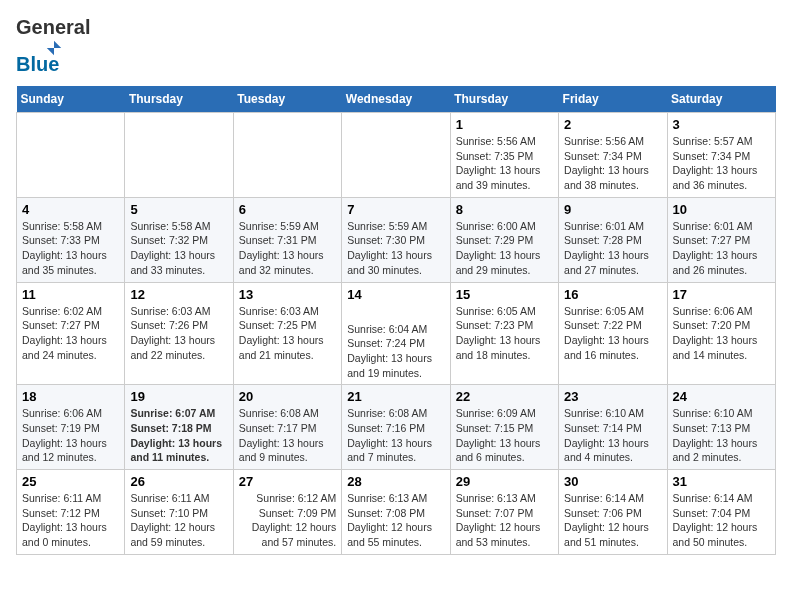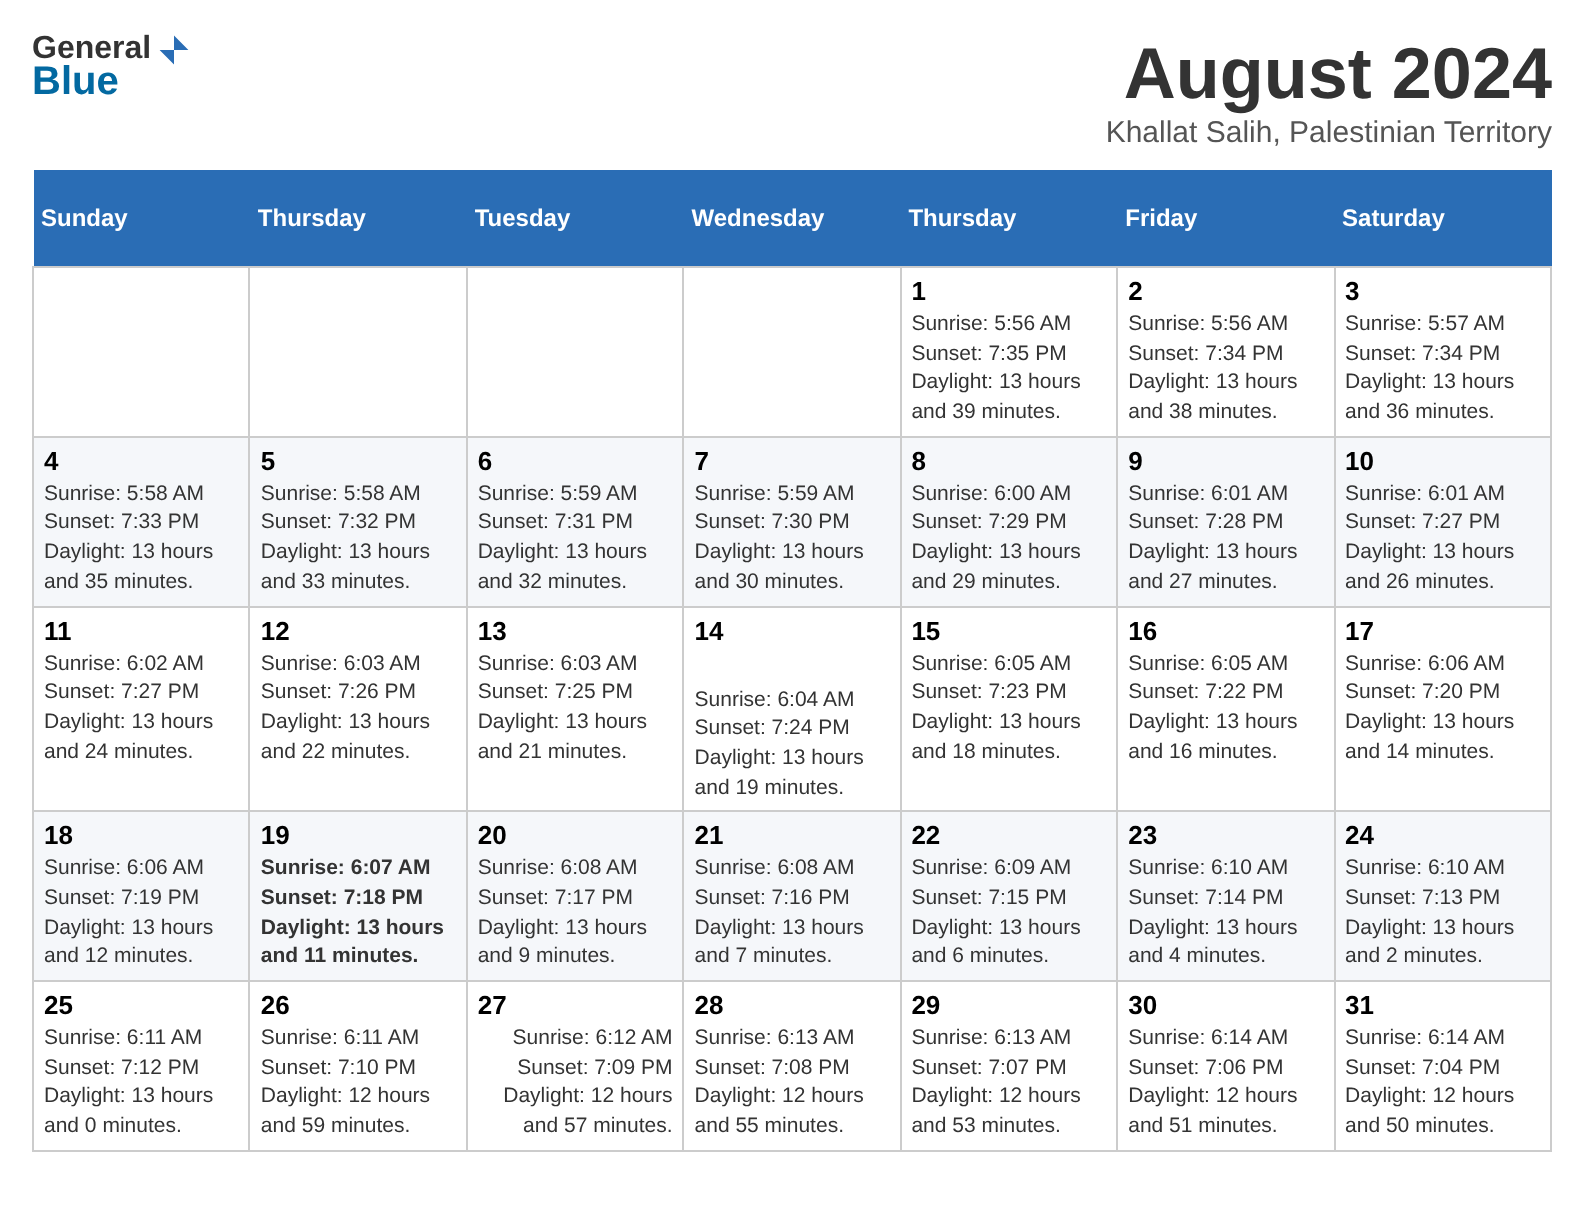--- a/index.html
+++ b/index.html
@@ -17,22 +17,23 @@
       margin-bottom: 10px;
     }
     .logo {
       display: flex;
       flex-direction: column;
       align-items: flex-start;
     }
     .logo-text {
       display: flex;
       align-items: center;
-      font-size: 16px;
+      font-size: 20px;
       font-weight: bold;
+      flex-direction: column;
     }
     .logo-general {
       color: #333;
     }
     .logo-blue {
       color: #0369a1;
     }
     .logo-icon {
       width: 18px;
       height: 18px;
@@ -51,21 +52,21 @@
       color: #555;
     }
     table {
       width: 100%;
       border-collapse: collapse;
       font-size: 11px;
     }
     th {
       background-color: #2a6db5;
       color: #fff;
-      padding: 17px 4px;
+      padding: 6px 4px;
       text-align: left;
       font-size: 12px;
       font-weight: bold;
     }
     td {
       border: 1px solid #ccc;
       vertical-align: top;
       padding: 4px 5px;
       height: 80px;
       width: 14.28%;
@@ -98,24 +99,20 @@
 <div class="header">
   <div class="logo">
     <div class="logo-text">
       <span class="logo-general">General</span>
       <svg class="logo-icon" viewBox="0 0 20 20">
         <polygon points="10,2 18,10 10,10 10,18 2,10 10,10" fill="#2a6db5"></polygon>
       </svg>
     </div>
     <span class="logo-blue" style="font-size:20px;font-weight:bold;margin-top:-4px;">Blue</span>
   </div>
-  <div class="title-area">
-    <div class="month-title">August 2024</div>
-    <div class="location">Khallat Salih, Palestinian Territory</div>
-  </div>
 </div>
 
 <table>
   <thead>
     <tr>
     <th>Sunday</th>
         <th>Thursday</th>
         <th>Tuesday</th>
         <th>Wednesday</th>
         <th>Thursday</th>

